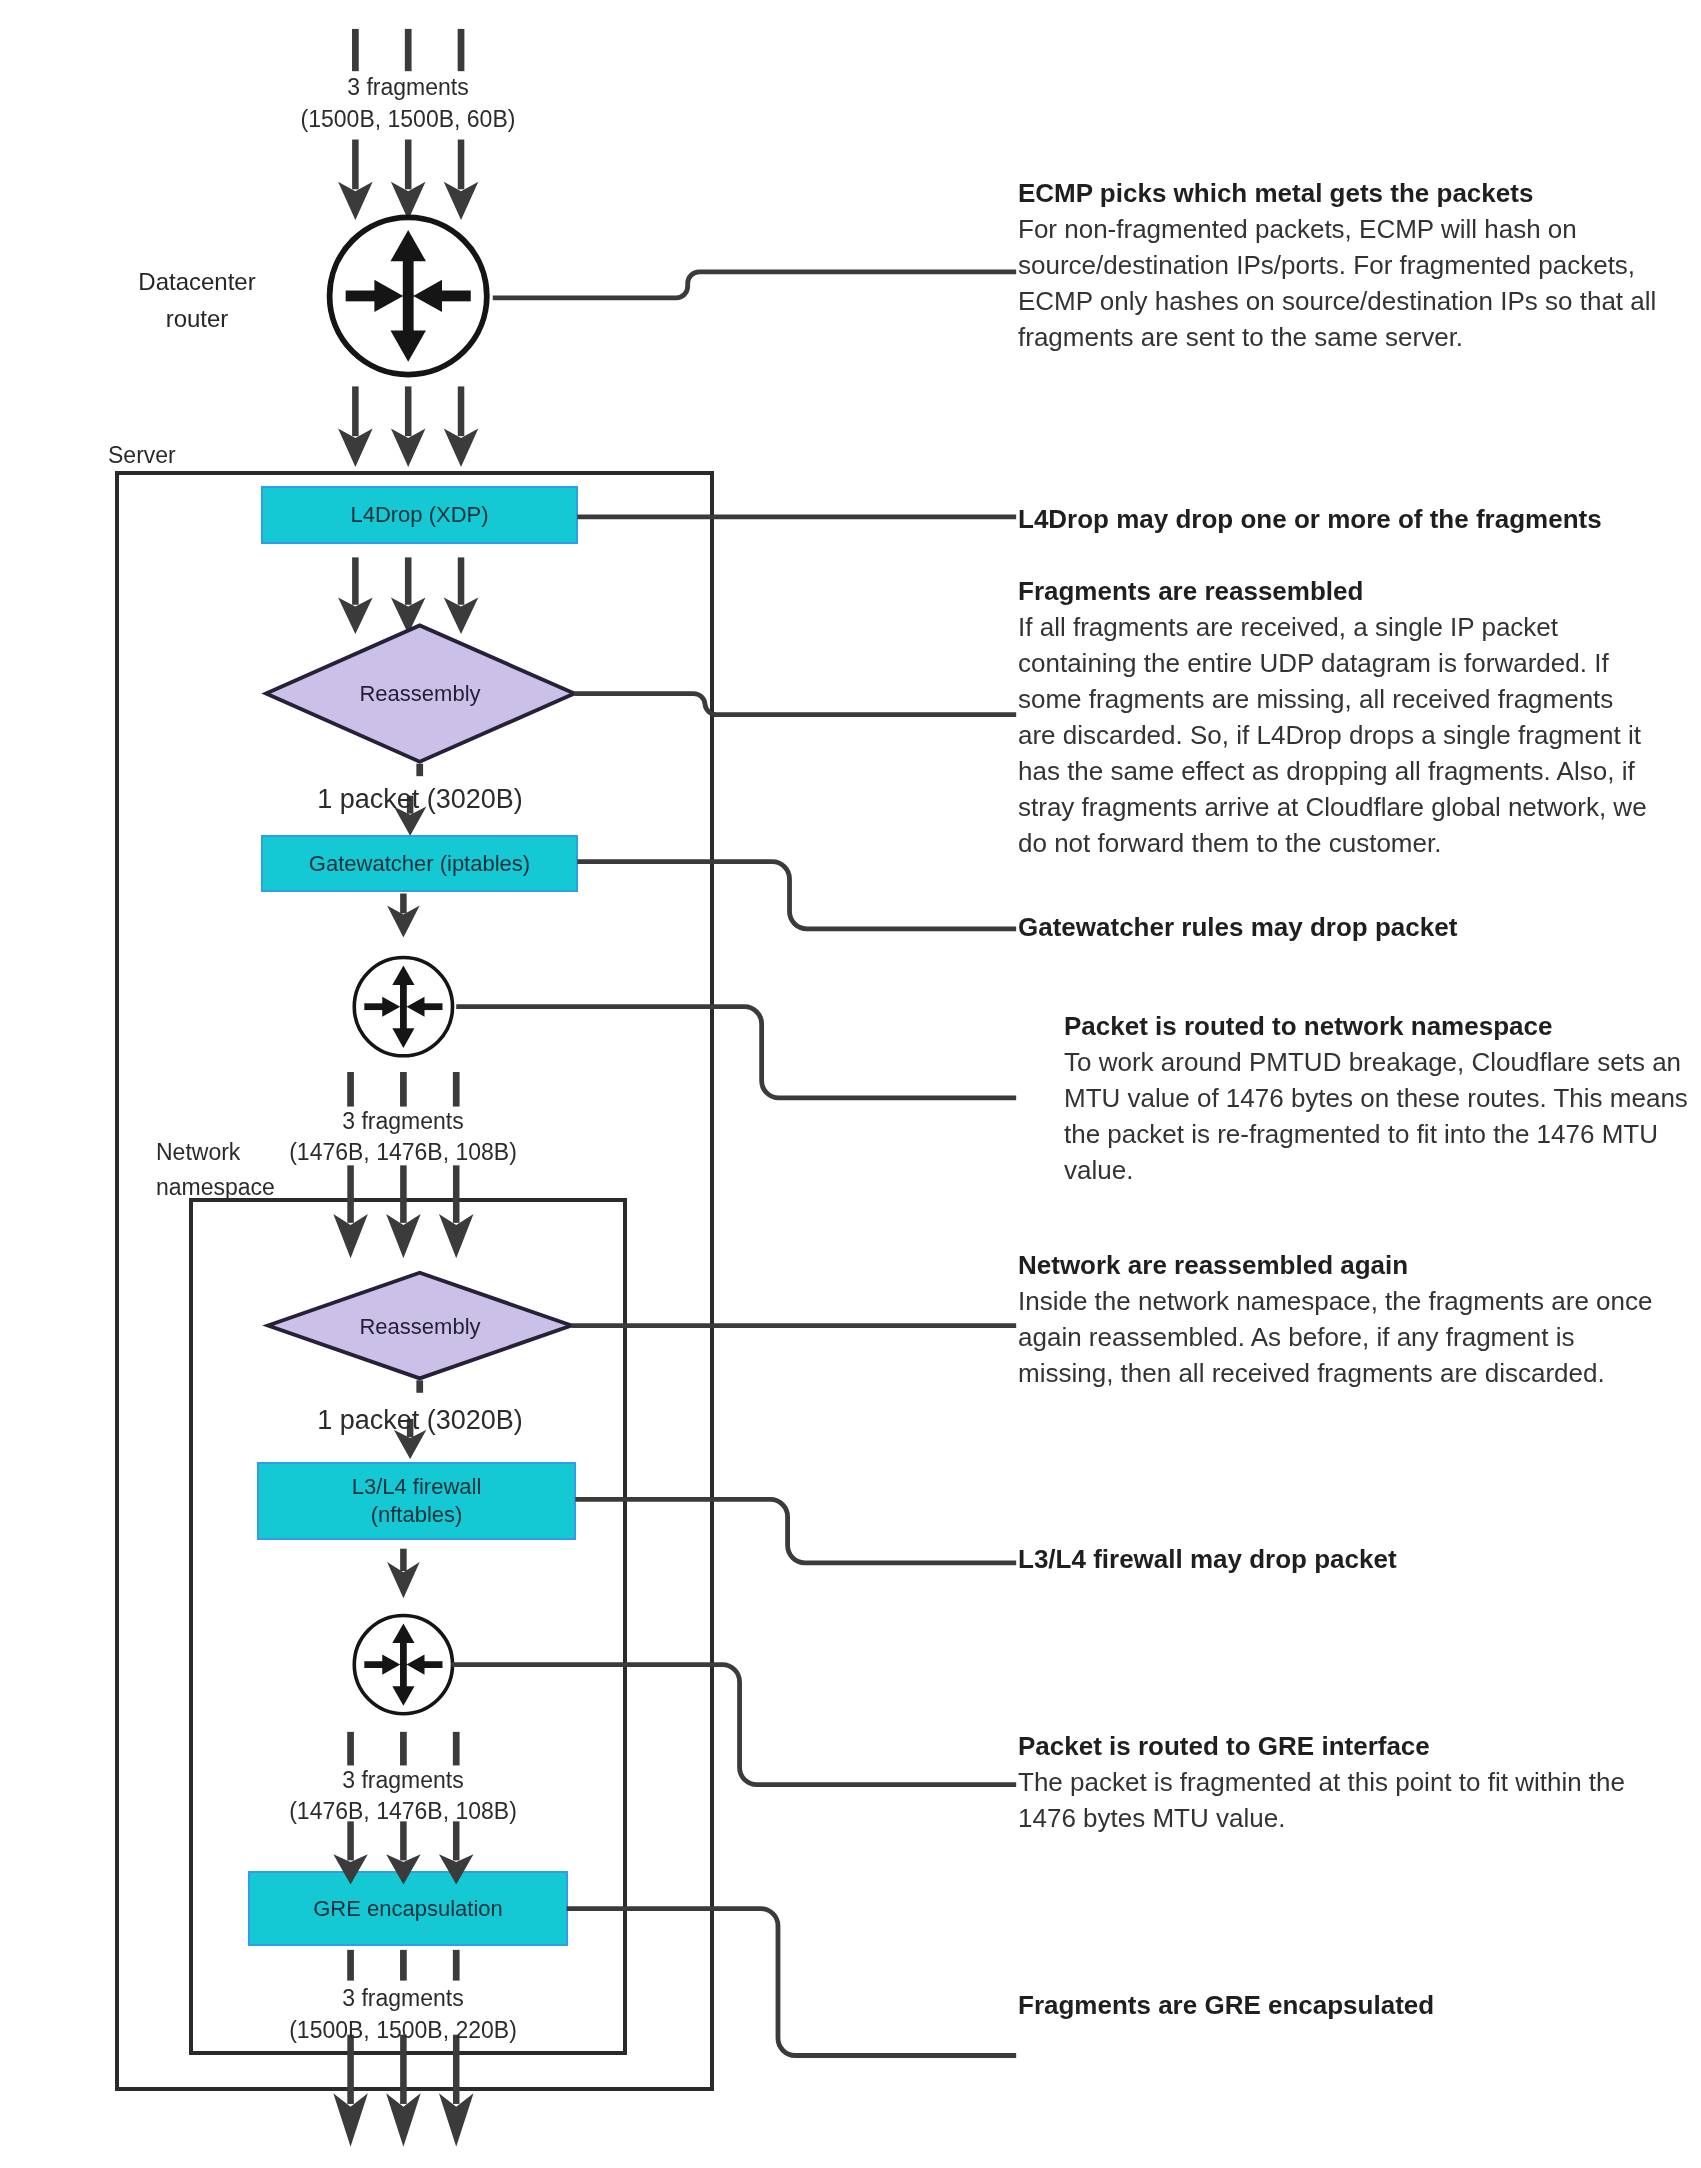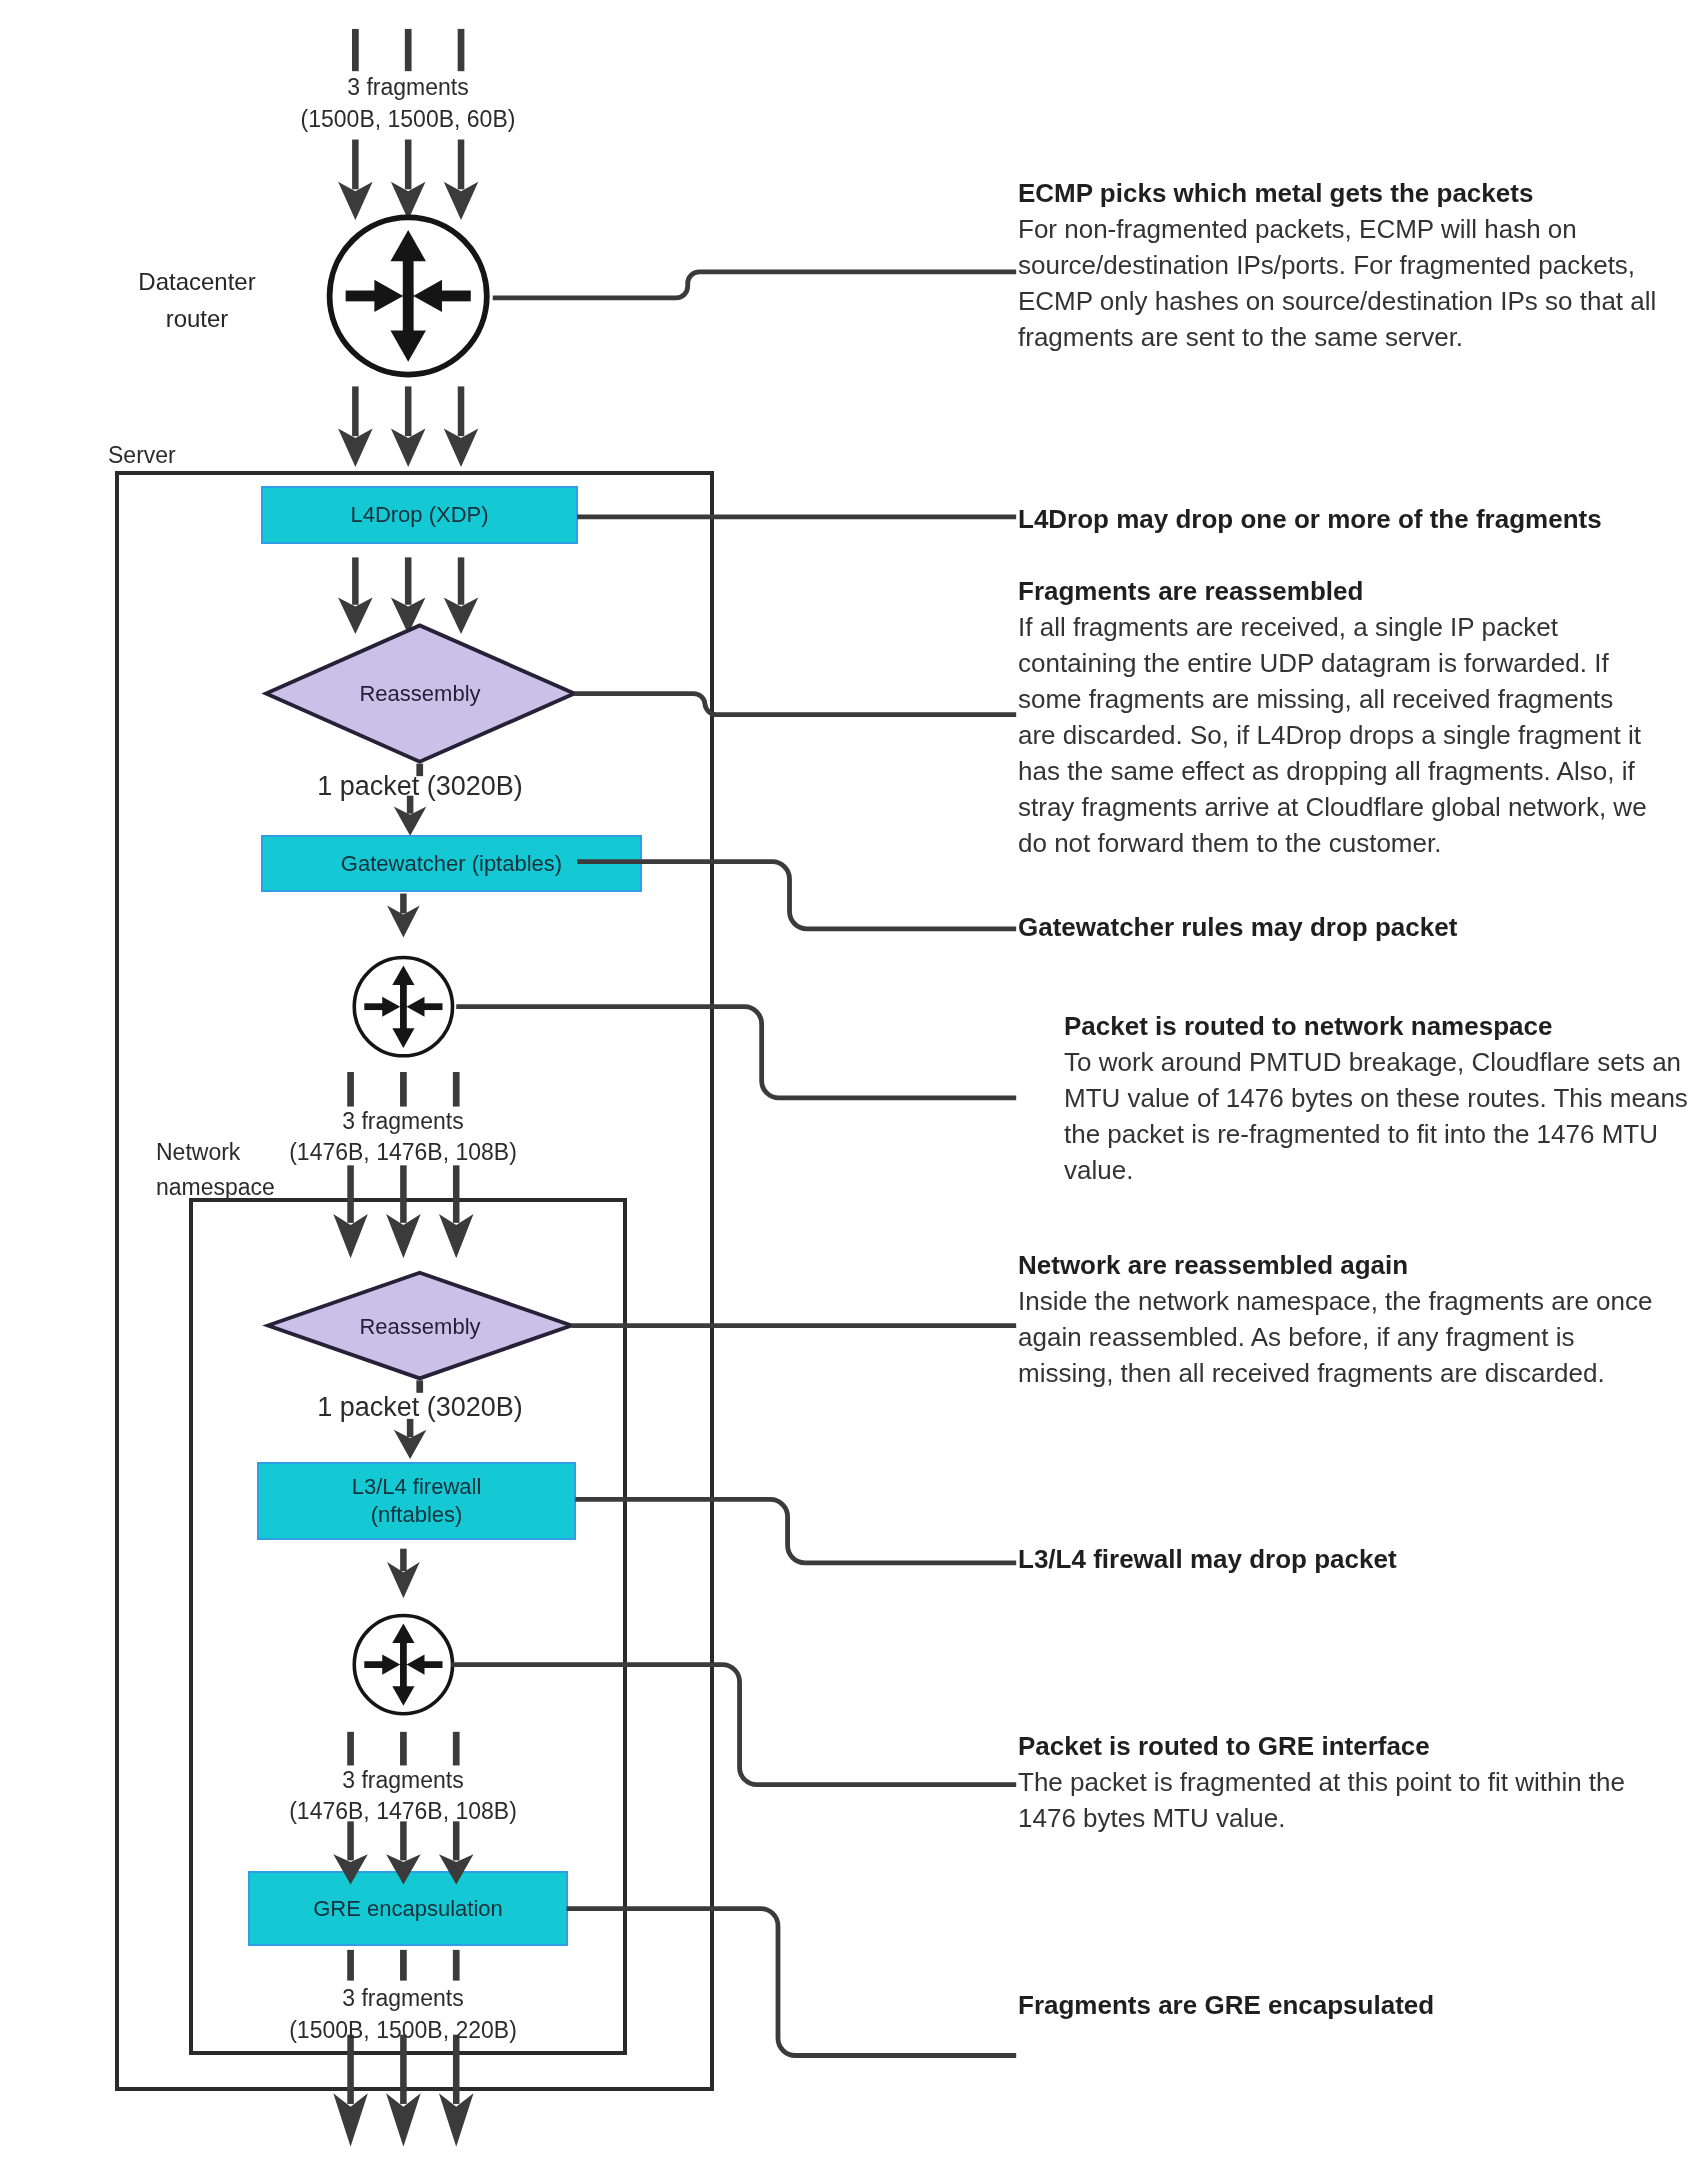--- a/index.html
+++ b/index.html
@@ -3,21 +3,21 @@
 <meta charset="utf-8">
 <style>
   html,body{margin:0;padding:0;background:#ffffff;}
   #stage{
     position:relative;width:1701px;height:2168px;background:#fff;overflow:hidden;
     font-family:"Liberation Sans", sans-serif;color:#212121;
   }
   .abs{position:absolute;}
   .ctr{transform:translateX(-50%);text-align:center;white-space:nowrap;}
   .flow-label{font-size:23px;line-height:31px;color:#2b2b2b;}
-  .packet-label{font-size:27px;line-height:33px;color:#2b2b2b;}
+  .packet-label{font-size:27px;line-height:33px;color:#2b2b2b;margin-top:13px;}
   .zone-label{font-size:23px;line-height:35px;color:#2b2b2b;}
   .dc-label{font-size:24px;line-height:37px;color:#262626;text-align:center;}
   .zone-box{position:absolute;border:4.8px solid #2a2a2a;background:transparent;}
   .cyan-box{
     position:absolute;background:var(--cyan_fill);border:2.9px solid var(--cyan_border);
     display:flex;align-items:center;justify-content:center;text-align:center;
     font-size:22px;line-height:28px;color:#15303a;box-sizing:border-box;
   }
   .diamond-label{font-size:22px;color:#241f35;}
   svg.overlay{position:absolute;left:0;top:0;pointer-events:none;}
@@ -29,21 +29,21 @@
 <body>
 
 <div id="stage">
 
   <div class="zone-box" style="left:115px;top:471px;width:591px;height:1612px;"></div>
   <div class="zone-box" style="left:189px;top:1198px;width:430px;height:849px;"></div>
 
   <div class="cyan-box" style="left:261px;top:486px;width:317px;height:58px;">
     <span>L4Drop (XDP)</span>
   </div>
-  <div class="cyan-box" style="left:261px;top:835px;width:381px;height:57px;">
+  <div class="cyan-box" style="left:261px;top:835px;width:317px;height:57px;">
     <span>Gatewatcher (iptables)</span>
   </div>
   <div class="cyan-box" style="left:257px;top:1462px;width:319px;height:78px;">
     <span>
       <span style="display:block;">L3/L4 firewall</span>
       <span style="display:block;">(nftables)</span>
     </span>
   </div>
   <div class="cyan-box" style="left:248px;top:1871px;width:320px;height:75px;">
     <span>GRE encapsulation</span>

